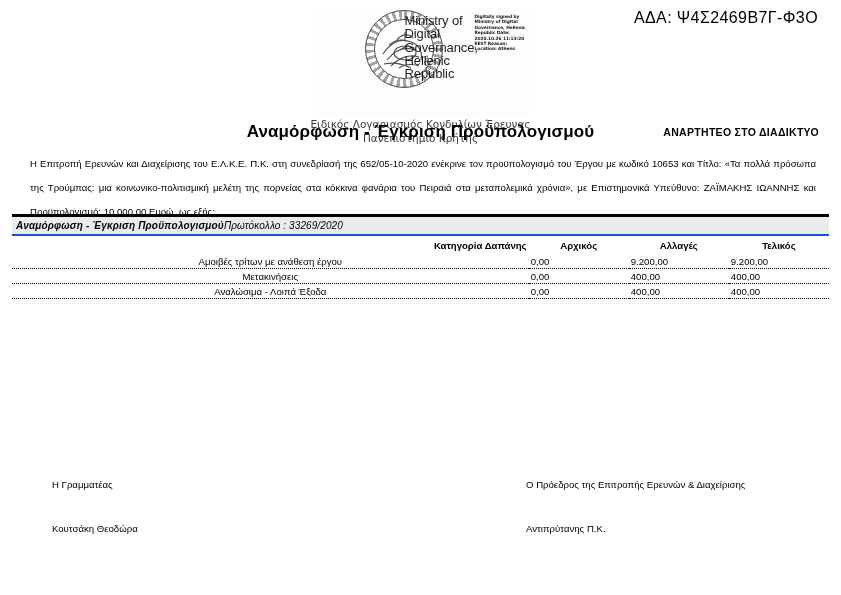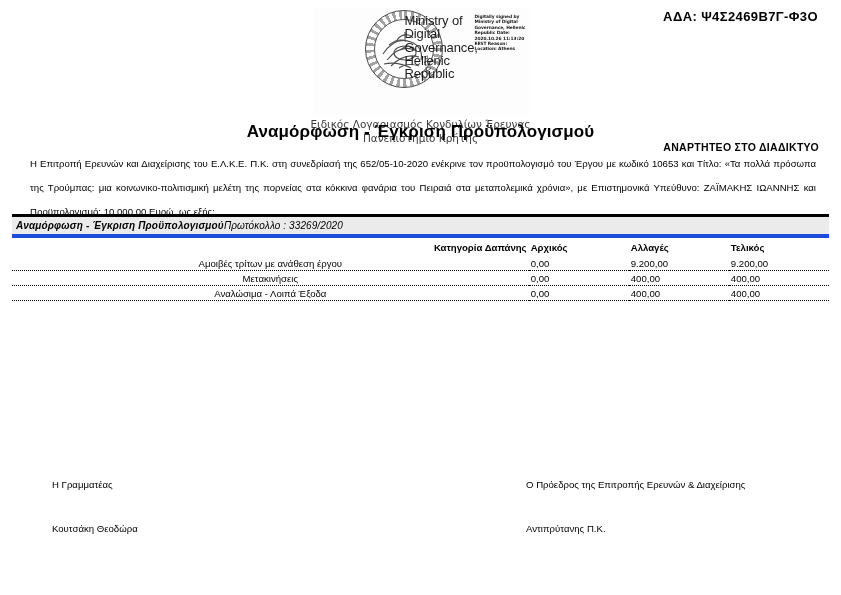--- a/index.html
+++ b/index.html
@@ -15,24 +15,23 @@
     font-family: "Liberation Sans", "DejaVu Sans", sans-serif;
     color: #000000;
     overflow: hidden;
   }
 
   
   .ada-code {
     position: absolute;
     top: 9px;
     right: 23px;
-    font-size: 13px;
+    font-size: 16px;
     letter-spacing: 0.4px;
     white-space: nowrap;
-    font-weight: bold;
   }
 
   
   .header-block {
     position: absolute;
     top: 8px;
     left: 0;
     width: 841px;
     text-align: center;
   }
@@ -125,21 +124,21 @@
     top: 122px;
     left: 0;
     width: 841px;
     text-align: center;
     font-size: 17px;
     font-weight: bold;
     letter-spacing: 0.1px;
   }
   .publish-note {
     position: absolute;
-    top: 141px;
+    top: 126px;
     right: 22px;
     font-size: 10.5px;
     font-weight: bold;
     letter-spacing: 0.3px;
     white-space: nowrap;
   }
 
   
   .body-text {
     position: absolute;
@@ -159,21 +158,21 @@
     left: 12px;
     width: 817px;
   }
   .rule-top {
     height: 2.5px;
     background: #000;
     width: 100%;
   }
   .band {
     background: #ebebeb;
-    border-bottom: 4px solid #1d4ed8;
+    border-bottom: 2px solid #1d4ed8;
     padding: 3px 4px 3px 4px;
     font-size: 10px;
     white-space: nowrap;
   }
   .band .band-title {
     font-weight: bold;
     font-style: italic;
     letter-spacing: 0.2px;
   }
   .band .band-proto {
@@ -181,21 +180,21 @@
     letter-spacing: 0.1px;
   }
   table.budget {
     width: 100%;
     border-collapse: collapse;
     font-size: 9.6px;
     table-layout: fixed;
   }
   table.budget th {
     font-weight: bold;
-    text-align: left;
+    text-align: center;
     padding: 4px 2px 3px 2px;
     vertical-align: bottom;
     white-space: nowrap;
   }
   table.budget th.col-cat {
     text-align: right;
     padding-left: 2px;
   }
   table.budget td {
     padding: 2px 2px 1px 2px;

